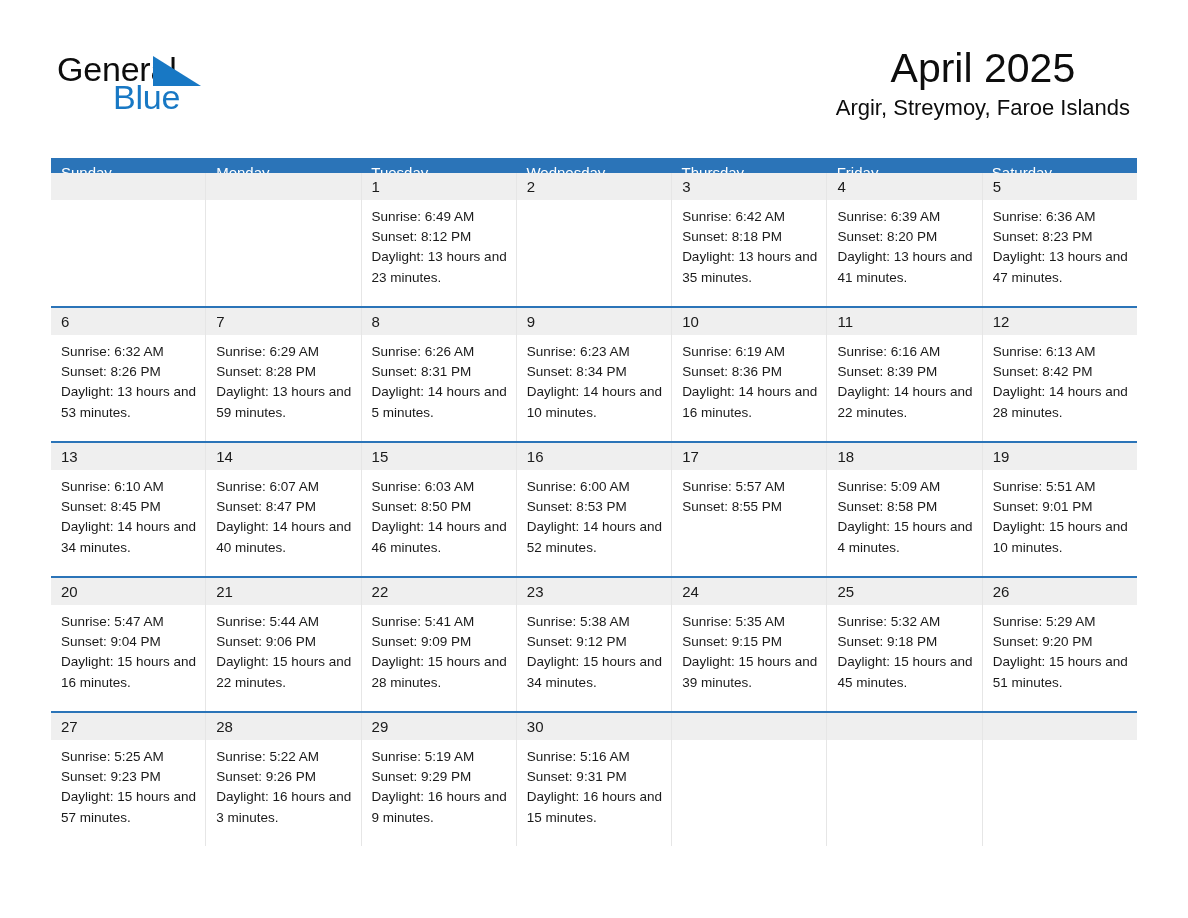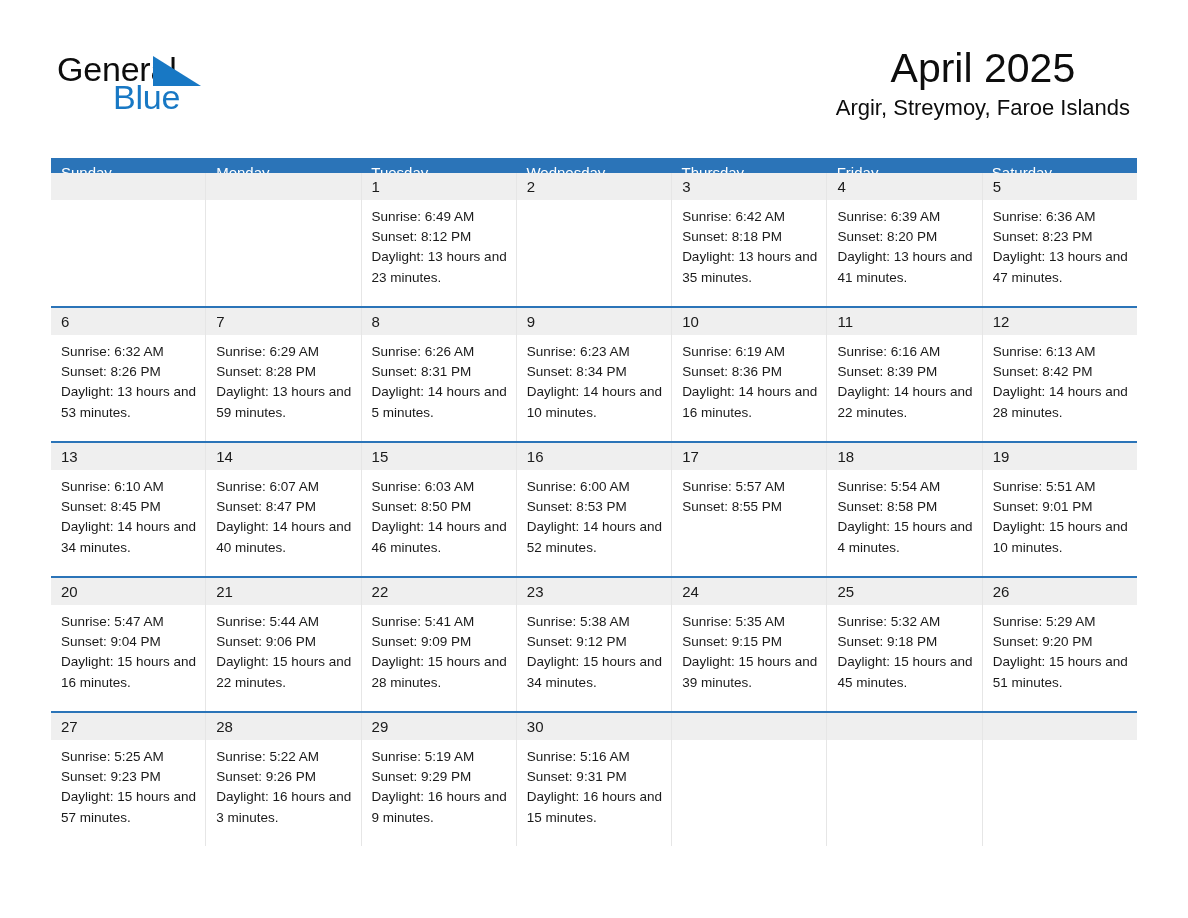--- a/index.html
+++ b/index.html
@@ -325,21 +325,21 @@
           <div class="daycell">
             <div class="daynum">17</div>
             <div class="dayinfo">
               <div class="line">Sunrise: 5:57 AM</div>
               <div class="line">Sunset: 8:55 PM</div>
             </div>
           </div>
           <div class="daycell">
             <div class="daynum">18</div>
             <div class="dayinfo">
-              <div class="line">Sunrise: 5:54 AM</div>
+              <div class="line">Sunrise: 5:09 AM</div>
               <div class="line">Sunset: 8:58 PM</div>
               <div class="wrapline">Daylight: 15 hours and 4 minutes.</div>
             </div>
           </div>
           <div class="daycell">
             <div class="daynum">19</div>
             <div class="dayinfo">
               <div class="line">Sunrise: 5:51 AM</div>
               <div class="line">Sunset: 9:01 PM</div>
               <div class="wrapline">Daylight: 15 hours and 10 minutes.</div>

